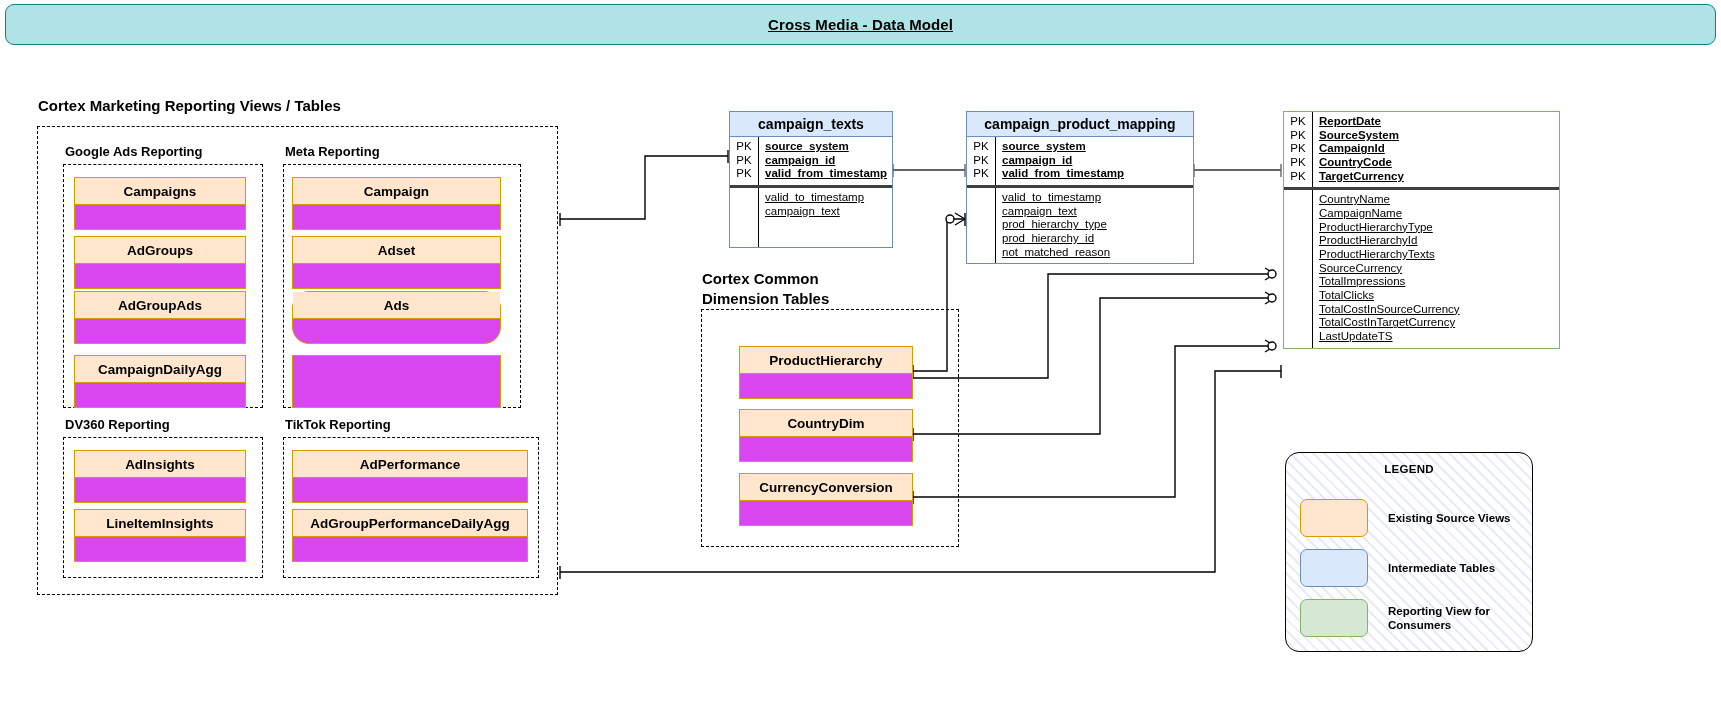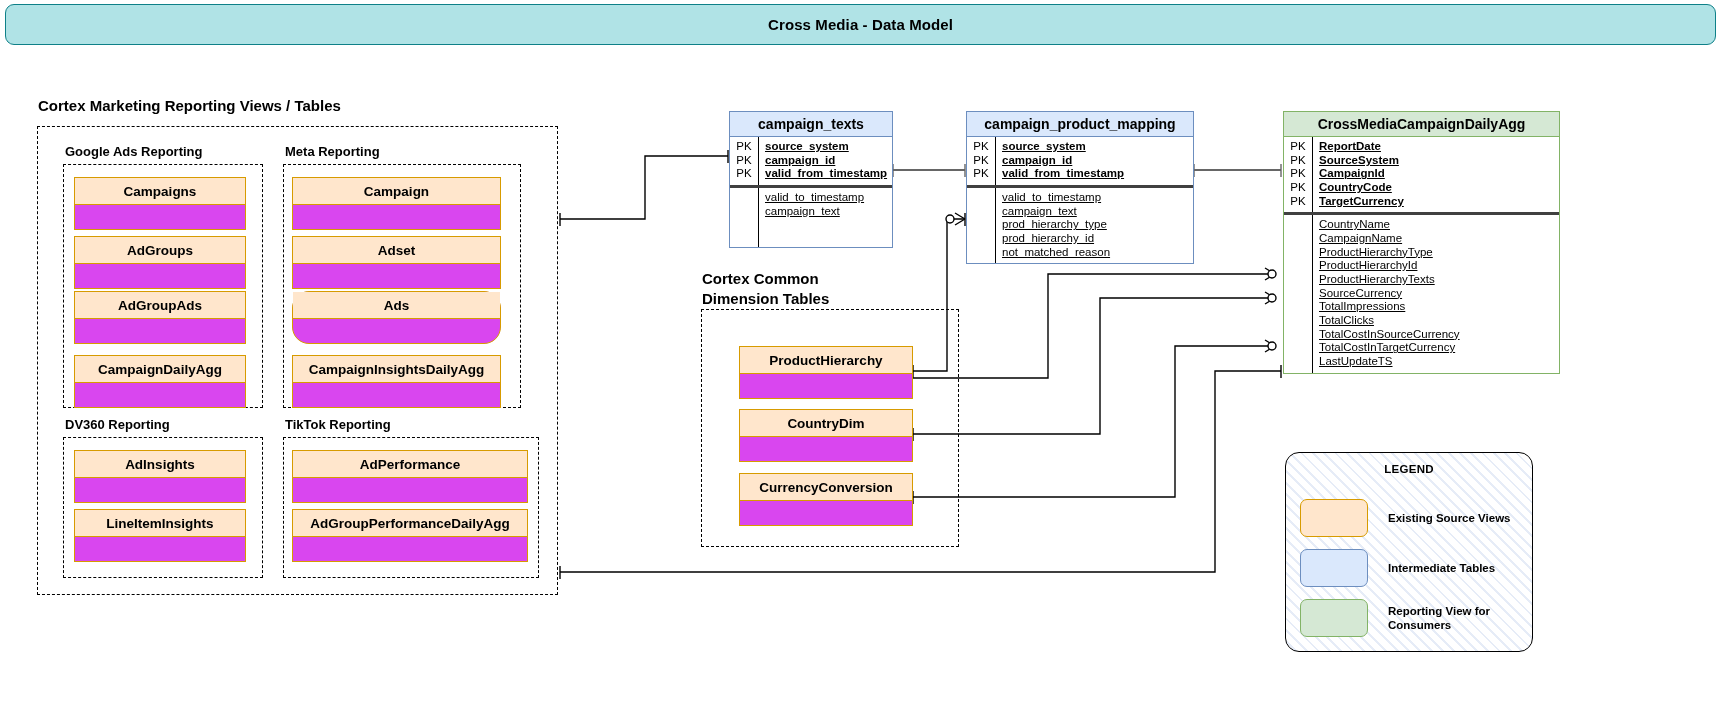--- a/index.html
+++ b/index.html
@@ -8,21 +8,21 @@
     background:#ffffff;
     font-family:"Liberation Sans", sans-serif;
     color:#000000;
   }
   .abs{position:absolute;box-sizing:border-box;}
 
   
   #title-banner{
     left:5px;top:4px;width:1711px;height:41px;
     background:#b0e3e6;border:1px solid #0e8088;border-radius:9px;
-    display:flex;align-items:center;justify-content:center;
+    display:flex;align-items:center;justify-content:center;text-decoration:underline;
   }
   #title-banner .t{font-size:15px;font-weight:bold;letter-spacing:.1px;}
 
   
   .section-title{font-size:15px;font-weight:bold;white-space:pre-line;line-height:1.33;}
 
   
   .dashed{
     border:1.6px dashed #000000;background:transparent;
   }
@@ -166,21 +166,20 @@
 </div>
 <div class="abs ent" style="left:292px;top:236px;width:209px;height:53px;">
   <div class="hdr">Adset</div>
   <div class="body"></div>
 </div>
 <div class="abs ent" style="left:292px;top:291px;width:209px;height:53px;border-radius:17px;">
   <div class="hdr">Ads</div>
   <div class="body"></div>
 </div>
 <div class="abs ent" style="left:292px;top:355px;width:209px;height:53px;">
-  <div class="hdr">CampaignInsightsDailyAgg</div>
   <div class="body"></div>
 </div>
 
 <div class="abs section-title" style="left:65px;top:416px;font-size:13px;">DV360 Reporting</div>
 <div class="abs dashed" style="left:63px;top:437px;width:200px;height:141px;"></div>
 <div class="abs ent" style="left:74px;top:450px;width:172px;height:53px;">
   <div class="hdr">AdInsights</div>
   <div class="body"></div>
 </div>
 <div class="abs ent" style="left:74px;top:509px;width:172px;height:53px;">
@@ -258,21 +257,20 @@
       <div class="fld">valid_to_timestamp</div>
       <div class="fld">campaign_text</div>
       <div class="fld">prod_hierarchy_type</div>
       <div class="fld">prod_hierarchy_id</div>
       <div class="fld">not_matched_reason</div>
     </div>
   </div>
 </div>
 
 <div class="abs erd green" style="left:1283px;top:111px;width:277px;">
-  <div class="title">CrossMediaCampaignDailyAgg</div>
   <div class="rowsect">
     <div class="keycol">
       <div class="pk">PK</div>
       <div class="pk">PK</div>
       <div class="pk">PK</div>
       <div class="pk">PK</div>
       <div class="pk">PK</div>
     </div>
     <div class="fldcol">
       <div class="fld key">ReportDate</div>

